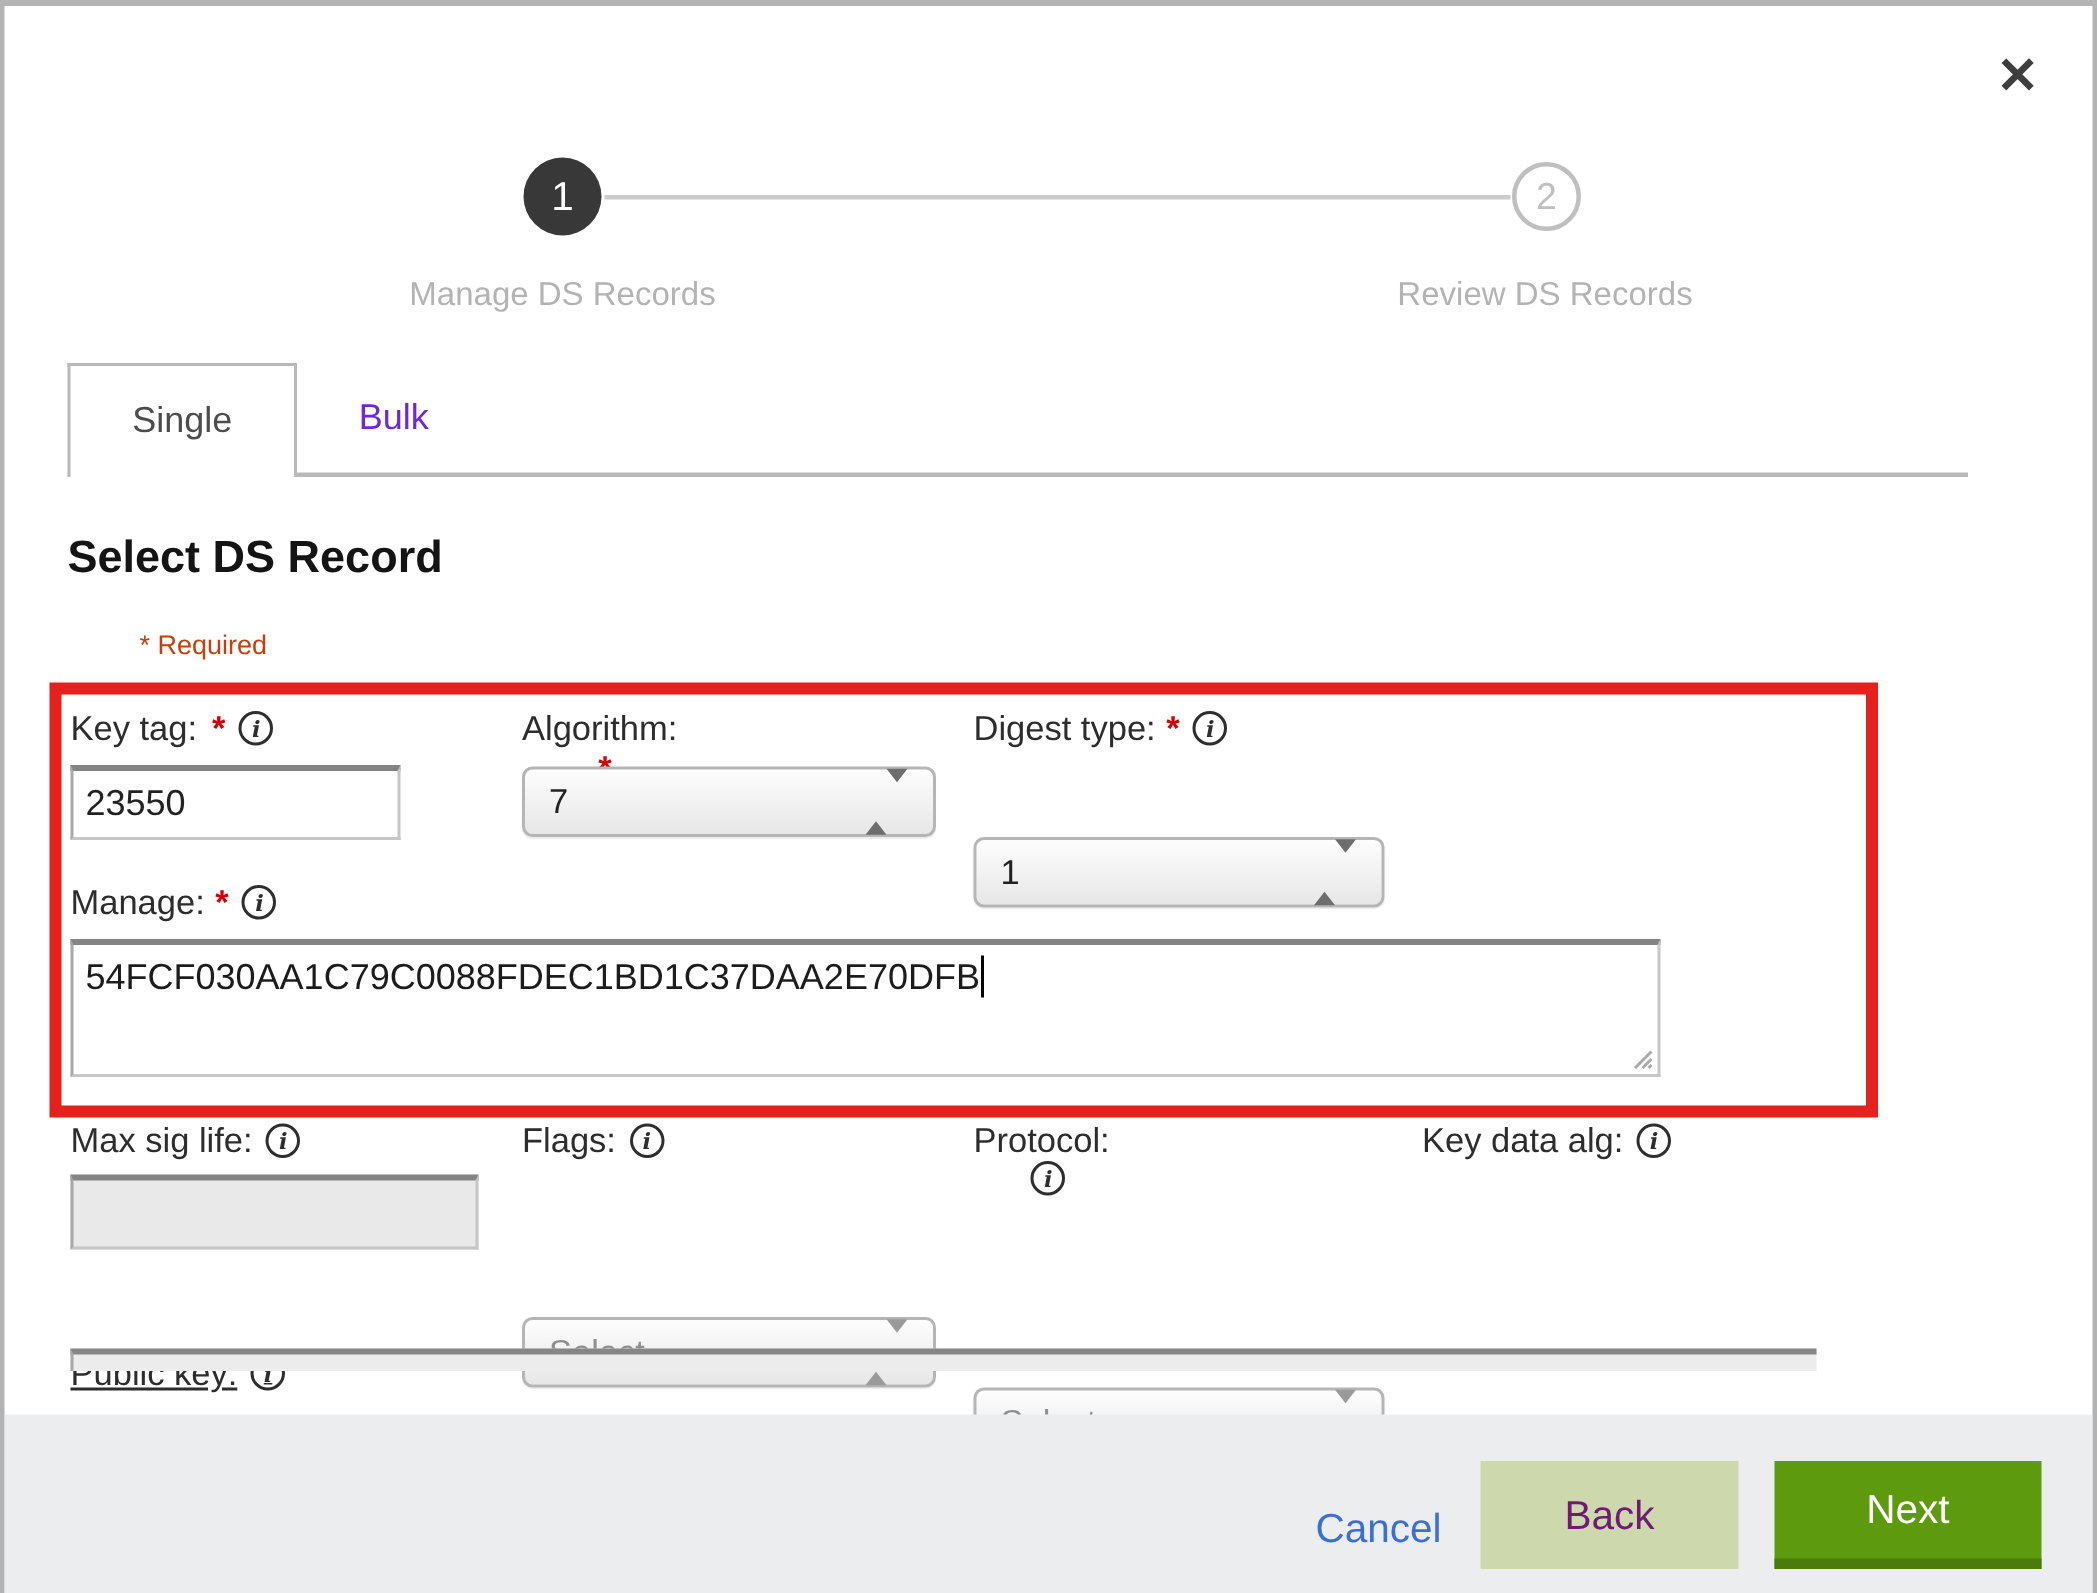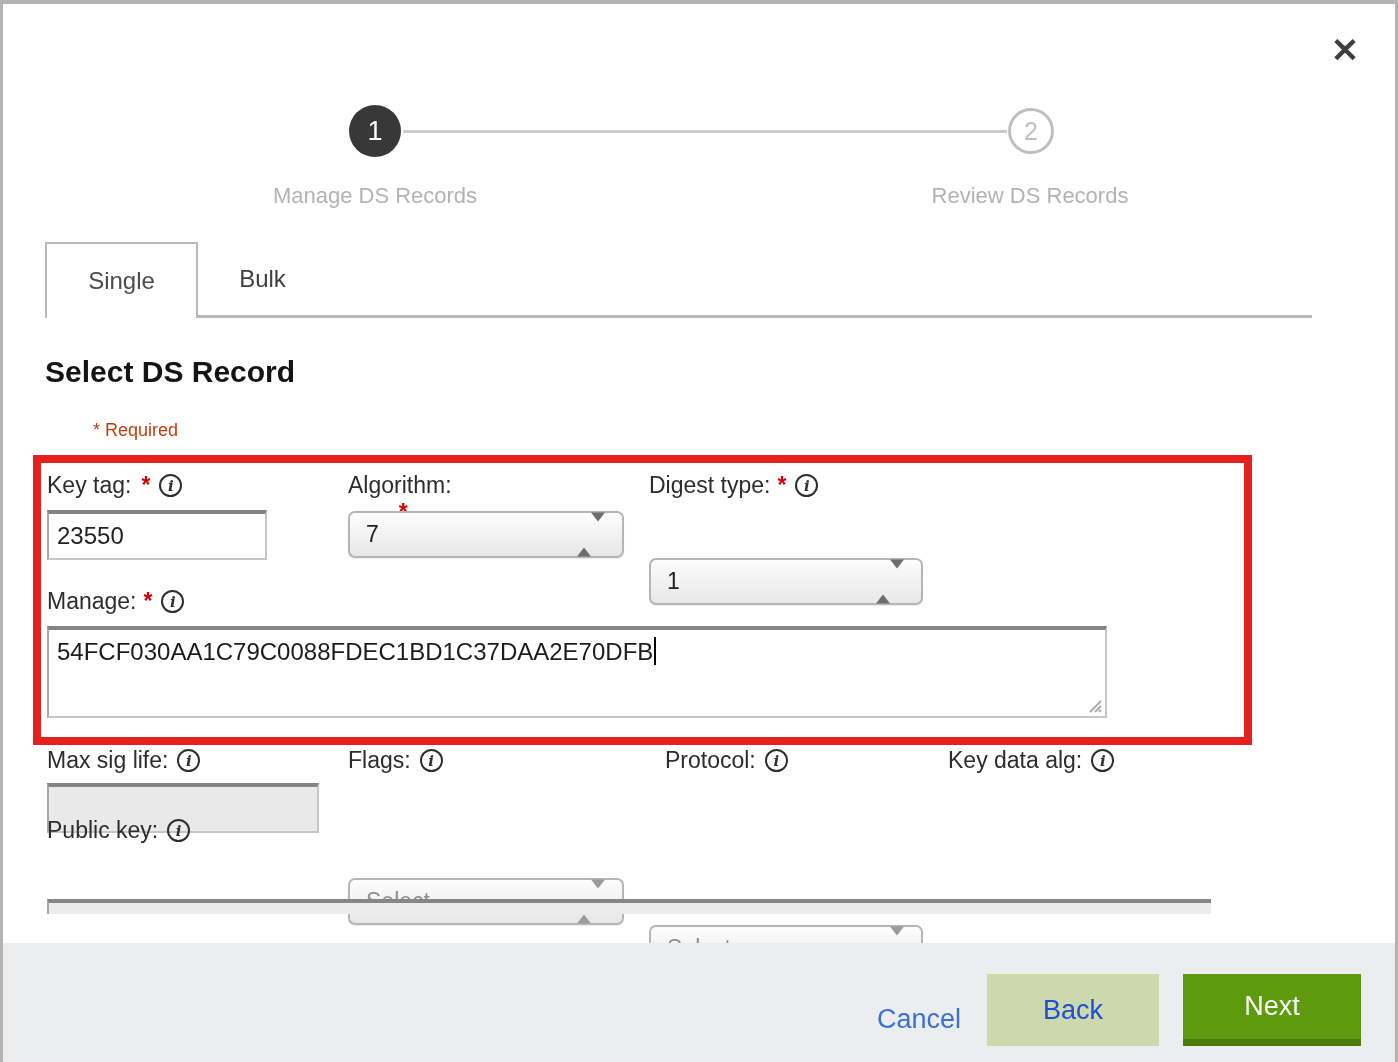--- a/index.html
+++ b/index.html
@@ -45,21 +45,21 @@
   .tab-underline { left: 42px; top: 311px; width: 1267px; height: 3px; background: #b9b9b9; z-index: 1; }
   .tab {
     top: 238px; height: 73px; width: 153px;
     display: flex; align-items: center; justify-content: center;
     font-size: 24px; cursor: pointer; z-index: 2;
   }
   .tab.active {
     left: 42px; height: 76px; background: #ffffff;
     border: 2px solid #b9b9b9; border-bottom: none; color: #4c4c4c;
   }
-  .tab.inactive { left: 183px; color: #404040; }
+  .tab.inactive { left: 183px; color: #6d28d9; }
 
   
   .page-title { left: 42px; top: 351px; font-size: 30px; font-weight: bold; color: #141414; }
   .required-note { left: 42px; top: 416px; font-size: 18px; color: #c2410c; margin-left: 48px; }
 
   
   .annotation-box {
     left: 30px; top: 451px; width: 1219px; height: 290px;
     border: 8px solid #e6201c; z-index: 5; pointer-events: none;
   }
@@ -116,21 +116,21 @@
   }
 
   
   .footer-bar { left: 0; top: 939px; width: 1392px; height: 123px; background: #ecedee; }
   .cancel-link { left: 874px; top: 1000px; font-size: 27px; color: #3a6fd8; cursor: pointer; }
   .btn {
     top: 970px; width: 172px; height: 72px;
     display: flex; align-items: center; justify-content: center;
     font-size: 27px; cursor: pointer;
   }
-  .btn-back { left: 984px; background: #cdd9ad; color: #1d4ed8; cursor: default; }
+  .btn-back { left: 984px; background: #cdd9ad; color: #701a75; cursor: default; }
   .btn-next { left: 1180px; width: 178px; background: #5d9a0d; border-bottom: 7px solid #4a7b0b; color: #ffffff; }
 </style>
 </head>
 <body>
 
 <div class="abs close-btn">✕</div>
 
 <div class="abs step-connector"></div>
 <div class="abs step-circle-active">1</div>
 <div class="abs step-circle-inactive">2</div>
@@ -187,21 +187,21 @@
 </div>
 
 <div class="abs field-label" style="left:44px; top:743px;">
   <span>Max sig life:</span>
   <span class="info-icon">i</span>
 </div>
 <div class="abs field-label" style="left:345px; top:743px;">
   <span>Flags:</span>
   <span class="info-icon">i</span>
 </div>
-<div class="abs field-label" style="left:662px; top:743px;">
+<div class="abs field-label" style="left:646px; top:743px;flex-direction:column;">
   <span>Protocol:</span>
   <span class="info-icon">i</span>
 </div>
 <div class="abs field-label" style="left:945px; top:743px;">
   <span>Key data alg:</span>
   <span class="info-icon">i</span>
 </div>
 
 <input class="abs text-input" style="left: 44px; top: 779px; width: 272px; height: 50px;" disabled="">
 <div class="abs select placeholder" style="left:345px; top:780px; width:276px; height:47px;">
@@ -210,21 +210,21 @@
 </div>
 <div class="abs select placeholder" style="left:646px; top:780px; width:274px; height:47px;">
   <span class="value">Select...</span>
   <span class="arrows"><span class="arrow-up"></span><span class="arrow-down"></span></span>
 </div>
 <div class="abs select placeholder" style="left:945px; top:780px; width:276px; height:47px;">
   <span class="value">Select...</span>
   <span class="arrows"><span class="arrow-up"></span><span class="arrow-down"></span></span>
 </div>
 
-<div class="abs field-label" style="left:44px; top:813px;">
+<div class="abs field-label" style="left:44px; top:898px;text-decoration:underline;">
   <span>Public key:</span>
   <span class="info-icon">i</span>
 </div>
 <div class="abs pubkey-stub"></div>
 
 <div class="abs footer-bar"></div>
 <div class="abs cancel-link">Cancel</div>
 <div class="abs btn btn-back">Back</div>
 <div class="abs btn btn-next">Next</div>
 

